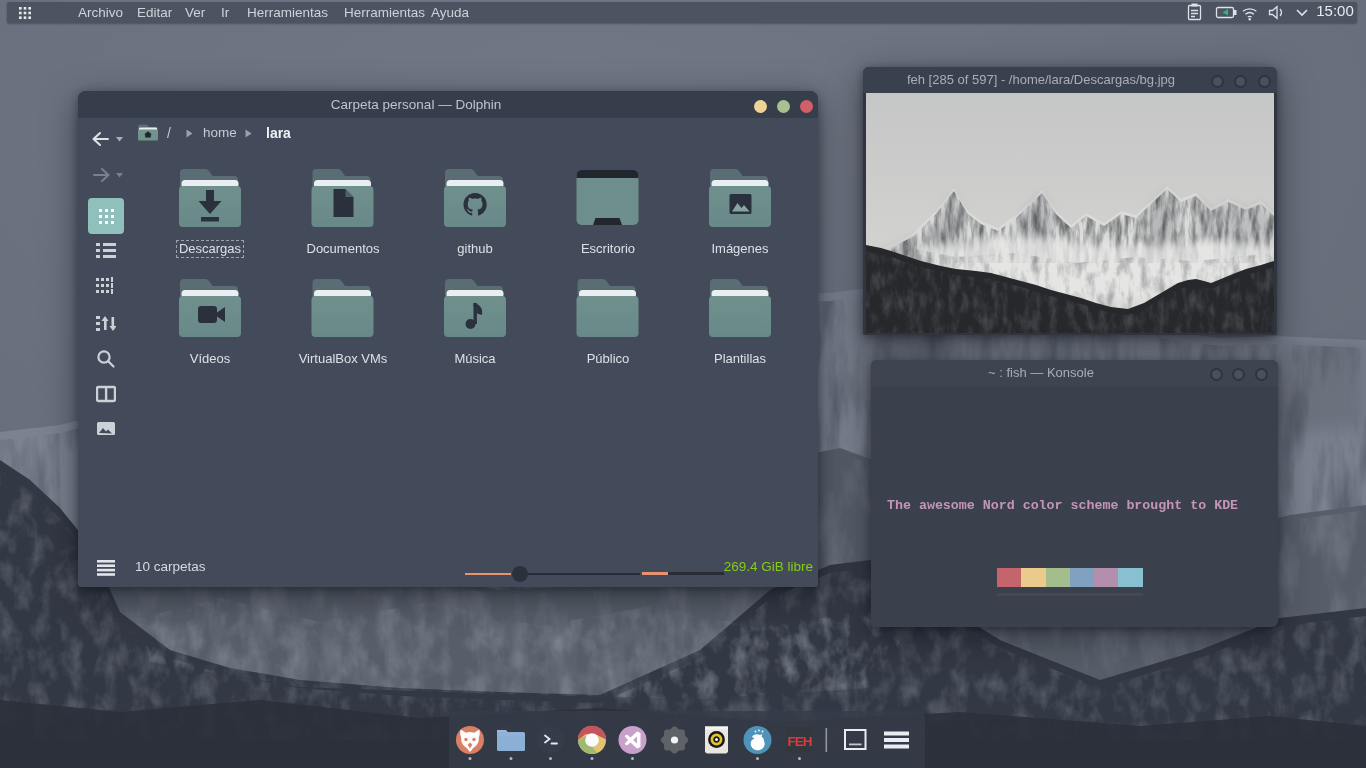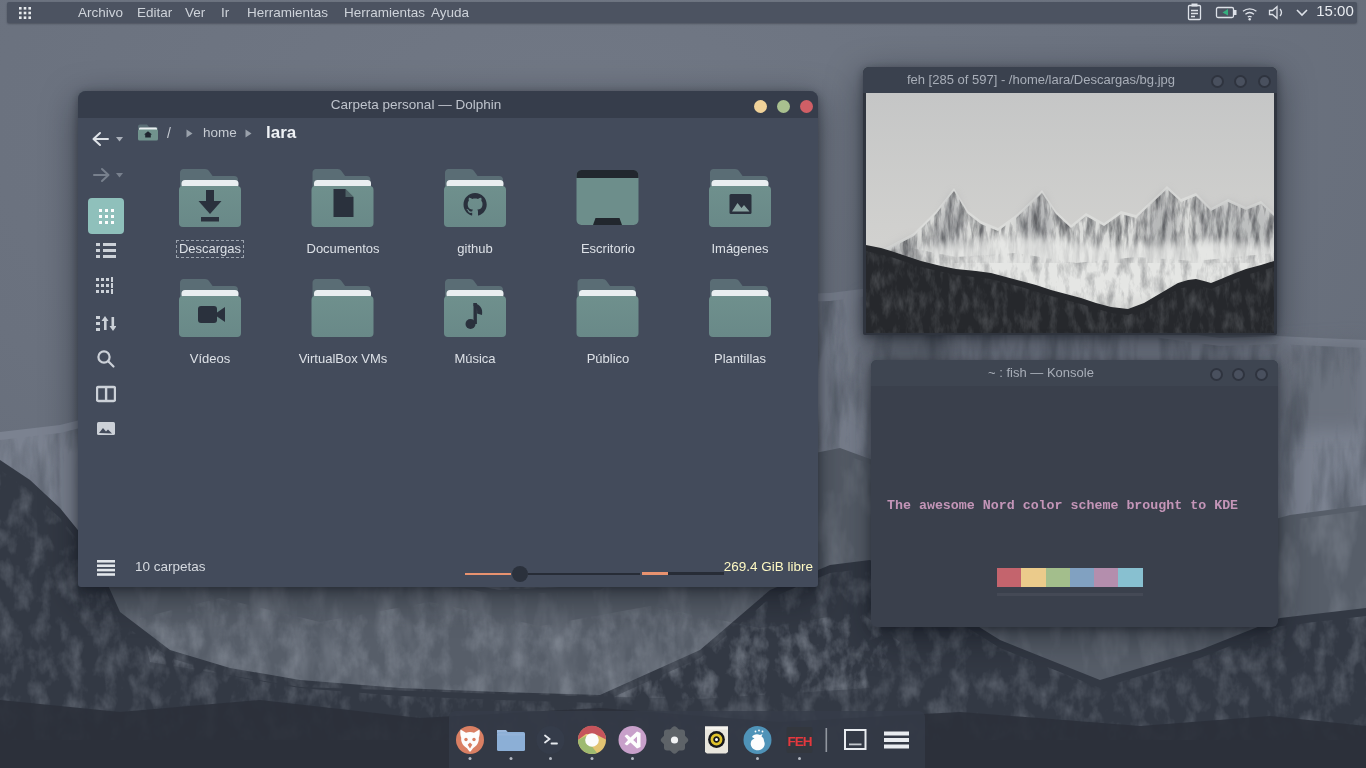--- a/index.html
+++ b/index.html
@@ -249,21 +249,21 @@
   </svg>
   <div class="abs" style="left:88px;top:33px;width:300px;height:18px;font-size:13.5px;color:#c6cbd2;line-height:18px"></div>
   <div class="abs" style="left:89px;top:33px;font-size:14px;color:#c6cbd2;line-height:18px">/</div>
   <svg class="abs" style="left:108px;top:38px" width="7" height="9" viewBox="0 0 7 9">
       <path d="M0.5,0.5 l6,4 -6,4 z" fill="#9aa1ab"></path>
     </svg>
   <div class="abs" style="left:125px;top:33px;font-size:13.5px;color:#c6cbd2;line-height:18px">home</div>
   <svg class="abs" style="left:167px;top:38px" width="7" height="9" viewBox="0 0 7 9">
       <path d="M0.5,0.5 l6,4 -6,4 z" fill="#9aa1ab"></path>
     </svg>
-  <div class="abs" style="left:188px;top:33px;font-size:17px;font-weight:bold;color:#eef1f5;line-height:18px">lara</div>
+  <div class="abs" style="left:188px;top:33px;font-size:14px;font-weight:bold;color:#eef1f5;line-height:18px">lara</div>
 
   <svg class="abs" style="left:99px;top:76px" width="596px" height="172" viewBox="0 0 596 172">
 
     <g transform="translate(0,0)">
       <use href="#folder"></use>
       <g fill="#2a313d">
           <rect x="29" y="23" width="8" height="13"></rect>
           <path d="M21.5,34 h23 L33,47 z"></path>
           <rect x="24" y="50" width="18" height="4.5"></rect>
         </g>
@@ -321,21 +321,21 @@
   <div class="flabel" style="left:337px;top:259px">Música</div>
   <div class="flabel" style="left:470px;top:259px">Público</div>
   <div class="flabel" style="left:602px;top:259px">Plantillas</div>
 
   <div class="abs" style="left:57px;top:468px;font-size:13.5px;color:#d5d9df">10 carpetas</div>
   <div class="abs" style="left:387px;top:482px;width:46px;height:2px;background:#e8926f"></div>
   <div class="abs" style="left:450px;top:482px;width:112px;height:2px;background:#272c36"></div>
   <div class="abs" style="left:434px;top:475px;width:16px;height:16px;border-radius:50%;background:#2b313c"></div>
   <div class="abs" style="left:564px;top:481px;width:26px;height:3px;background:#e8926f"></div>
   <div class="abs" style="left:590px;top:481px;width:56px;height:3px;background:#272c36"></div>
-  <div class="abs" style="left:560px;top:468px;width:175px;text-align:right;font-size:13.5px;color:#fef9c3">269.4 GiB libre</div>
+  <div class="abs" style="left:560px;top:468px;width:175px;text-align:right;font-size:13.5px;color:#84cc16">269.4 GiB libre</div>
 </div>
 
 <div id="feh" class="win">
   <div class="tbar"></div>
   <div class="ttext">feh [285 of 597] - /home/lara/Descargas/bg.jpg</div>
   <div class="ring" style="left:348px"></div>
   <div class="ring" style="left:371px"></div>
   <div class="ring" style="left:395px"></div>
   <svg class="abs" style="left:3px;top:26px" width="408" height="240" viewBox="0 0 408 240">
     <defs>

